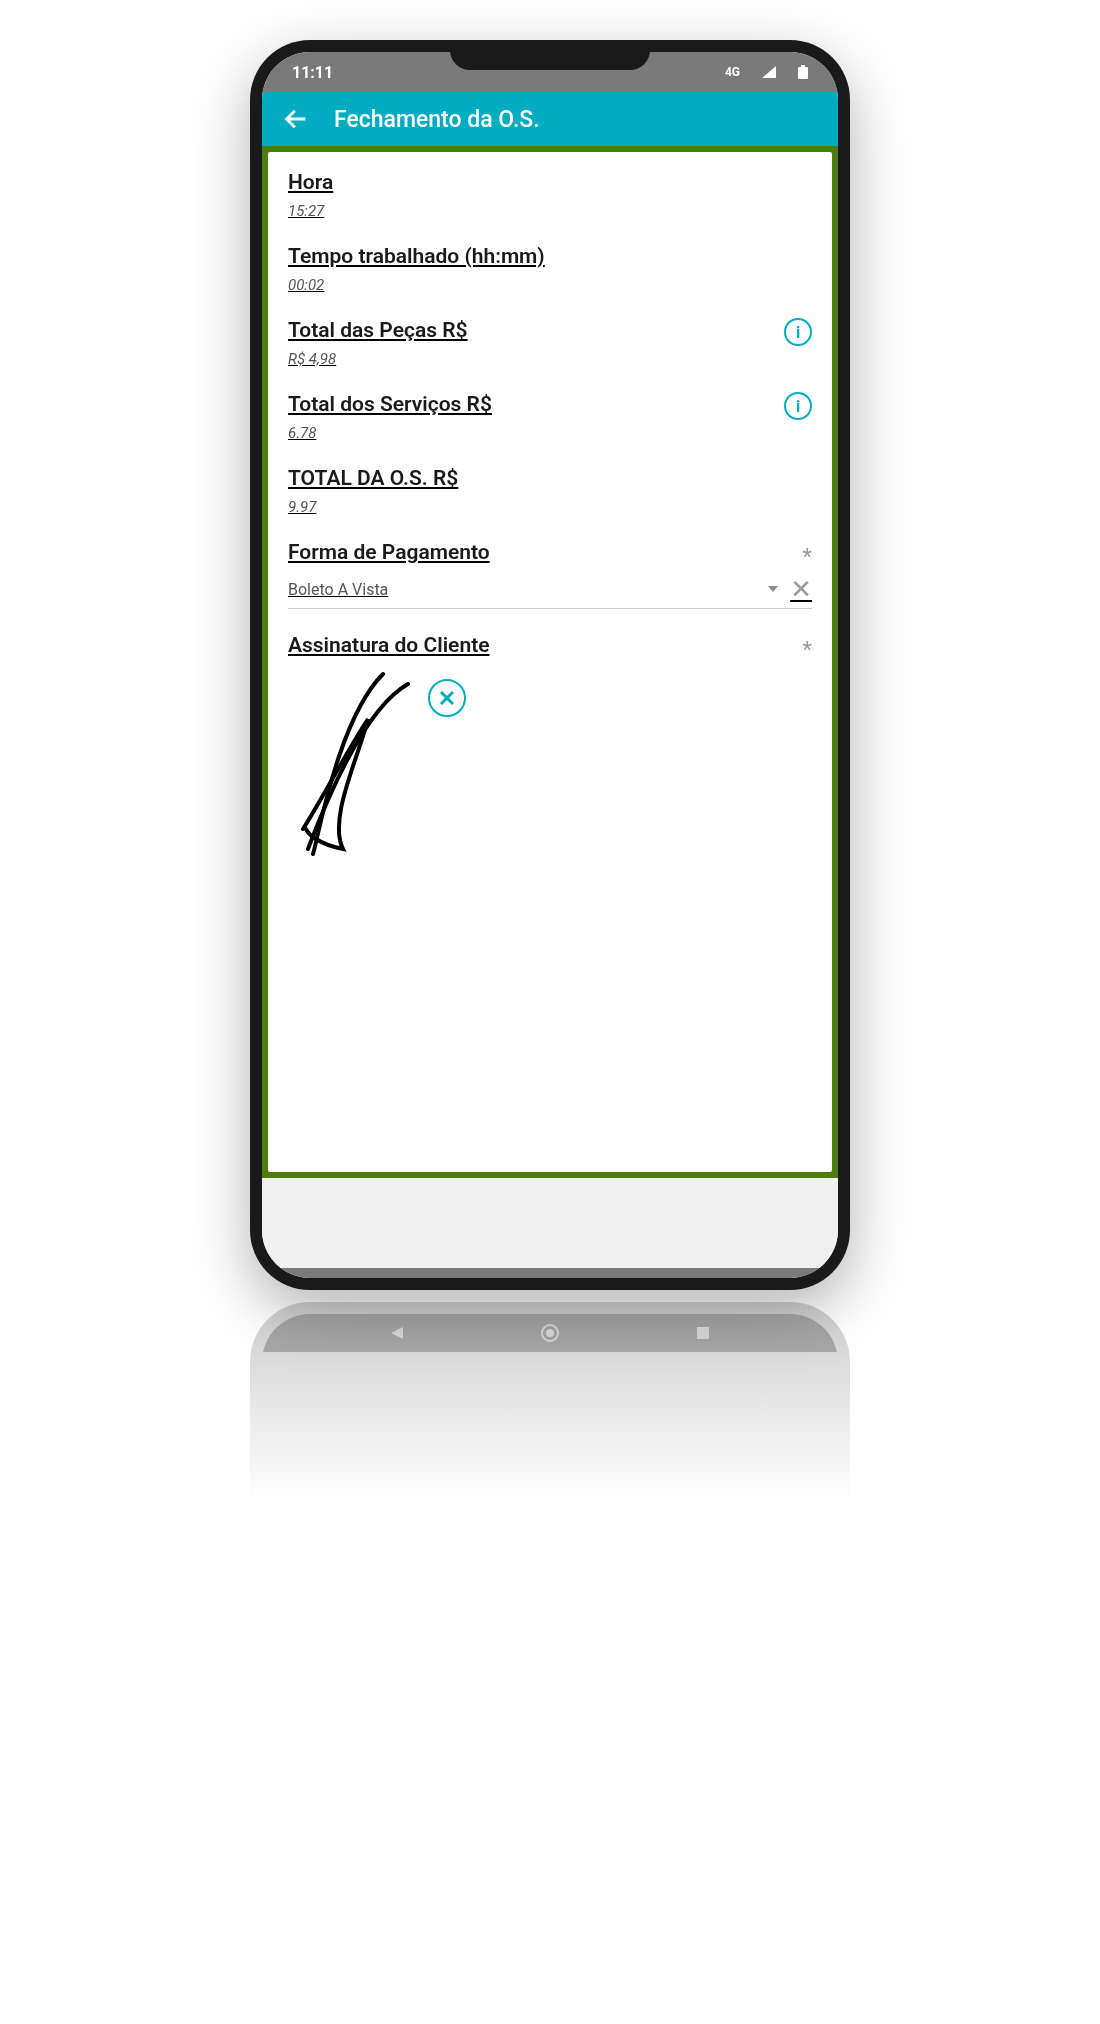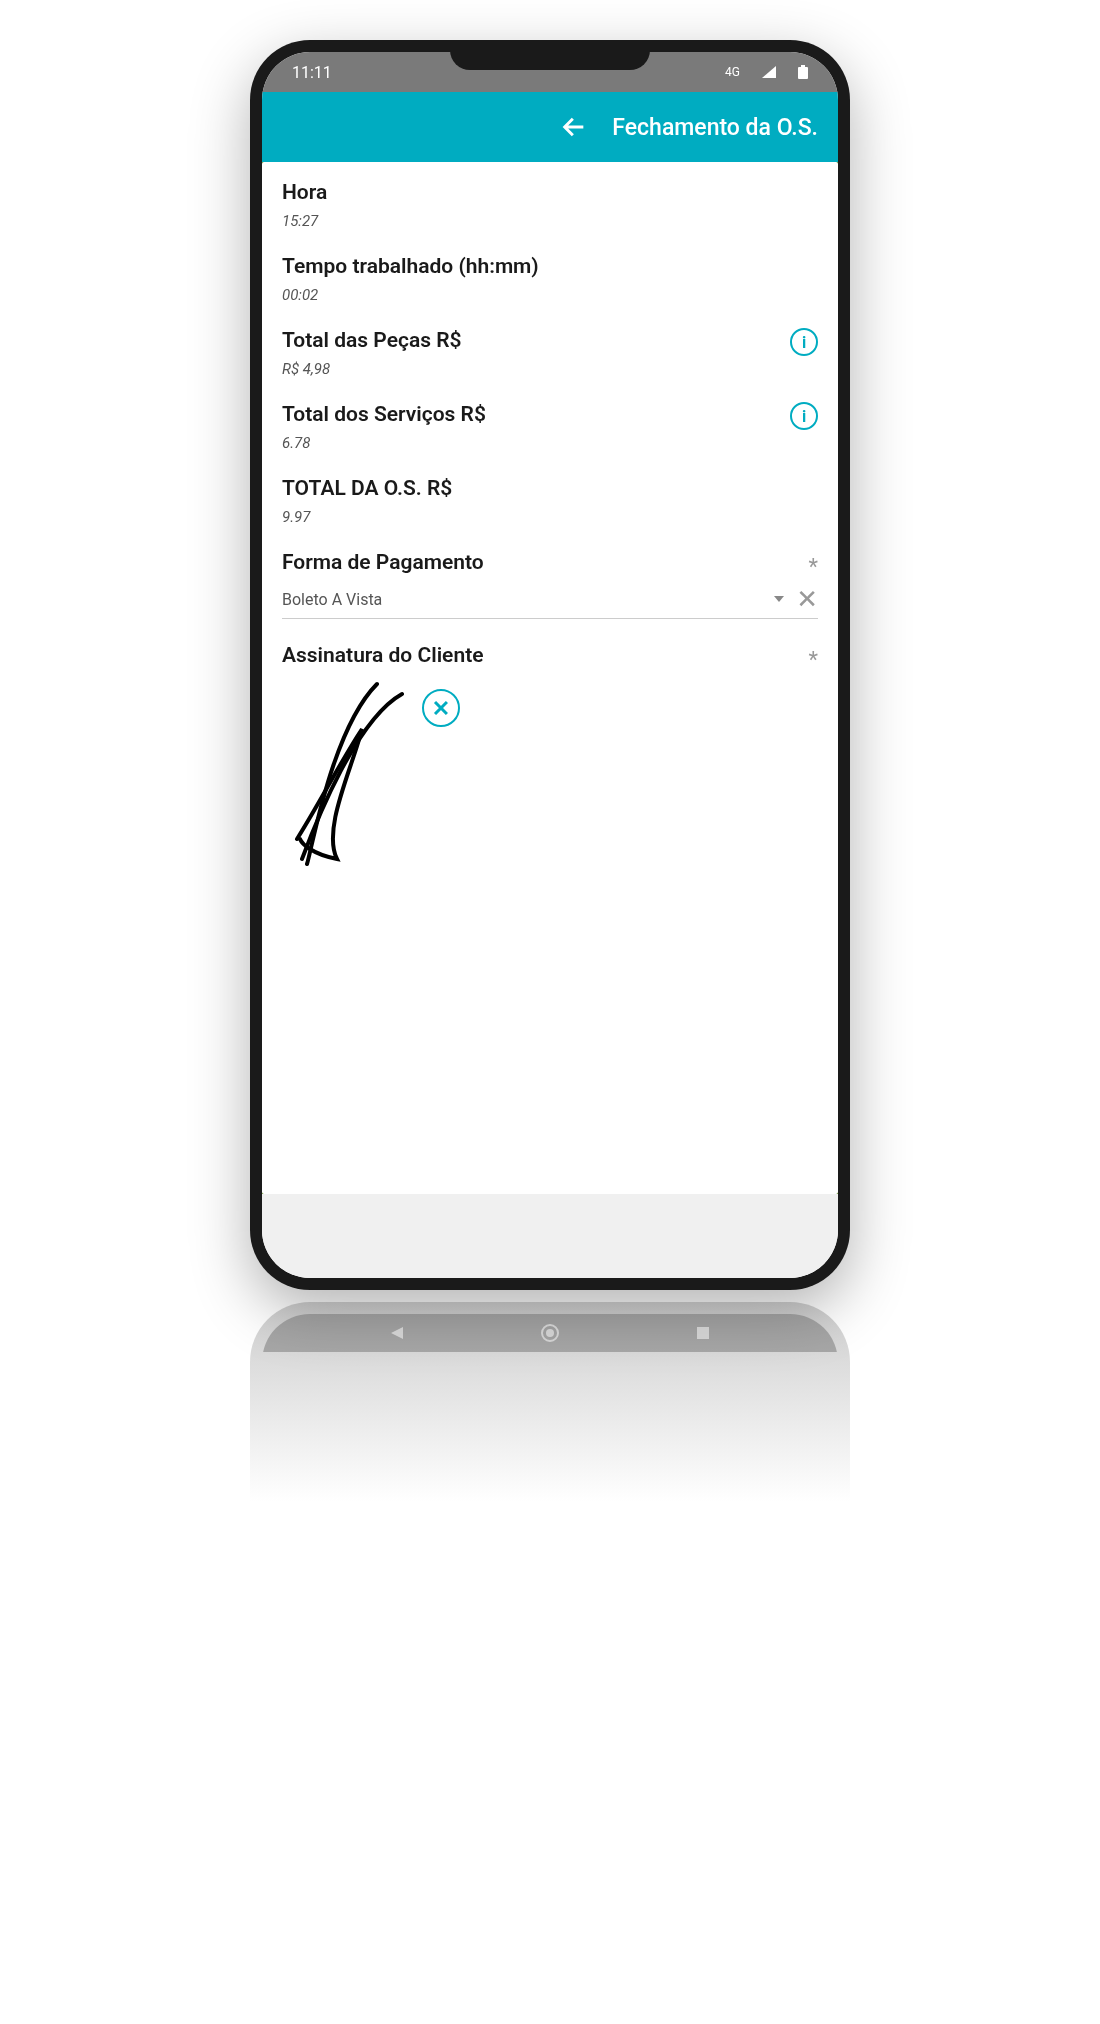--- a/index.html
+++ b/index.html
@@ -49,56 +49,57 @@
     
     .status-bar {
       height: 40px;
       background: #7a7a7a;
       display: flex;
       justify-content: space-between;
       align-items: center;
       padding: 0 30px;
       color: #fff;
       font-size: 16px;
-      font-weight: 400;
+      font-weight: 700;
     }
     
     .status-right {
       display: flex;
       align-items: center;
       gap: 22px;
       font-size: 12px;
     }
     
     .app-bar {
-      height: 70px;
+      height: 54px;
       background: #00ACC1;
       display: flex;
       align-items: center;
       padding: 0 20px;
       color: #fff;
-      justify-content: flex-end;
     }
     
     .back-arrow {
       width: 28px;
       height: 28px;
       margin-right: 24px;
       cursor: pointer;
     }
     
     .app-title {
       font-size: 23px;
       font-weight: 500;
     }
     
     .content {
       background: #4d7c0f;
+      padding: 6px;
       height: calc(100% - 40px - 62px - 60px - 32px);
       overflow: hidden;
+      text-decoration: underline;
     }
     
     .card {
       background: #fff;
       border-radius: 2px;
       padding: 18px 20px;
       height: 100%;
       overflow-y: auto;
     }
     

